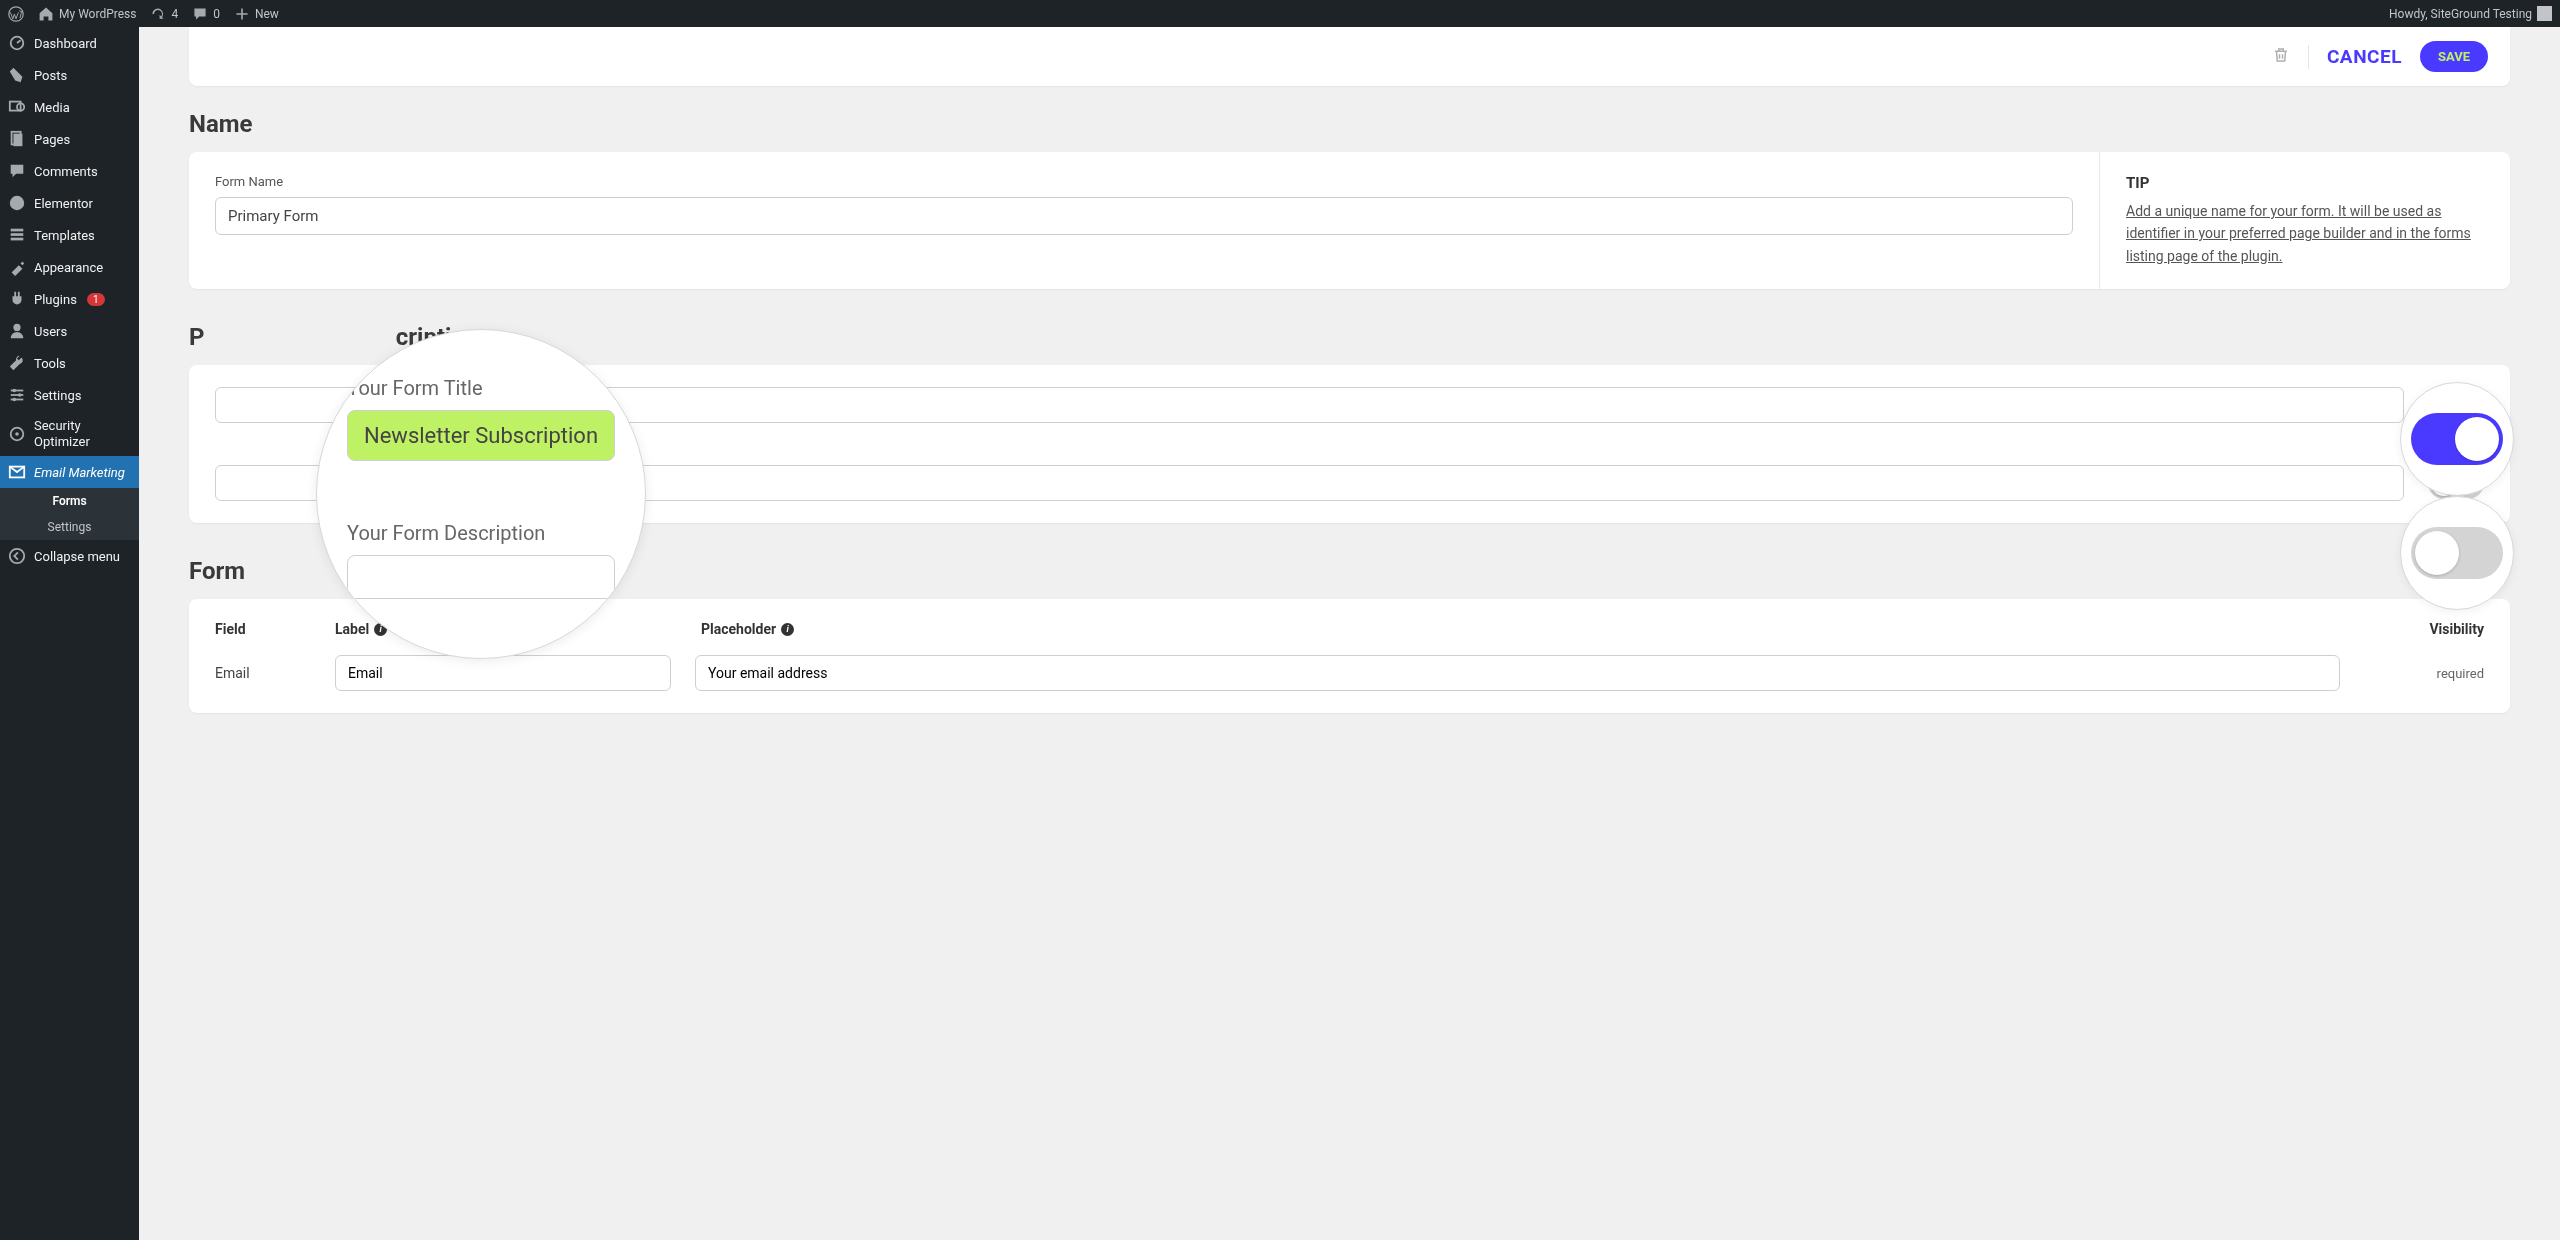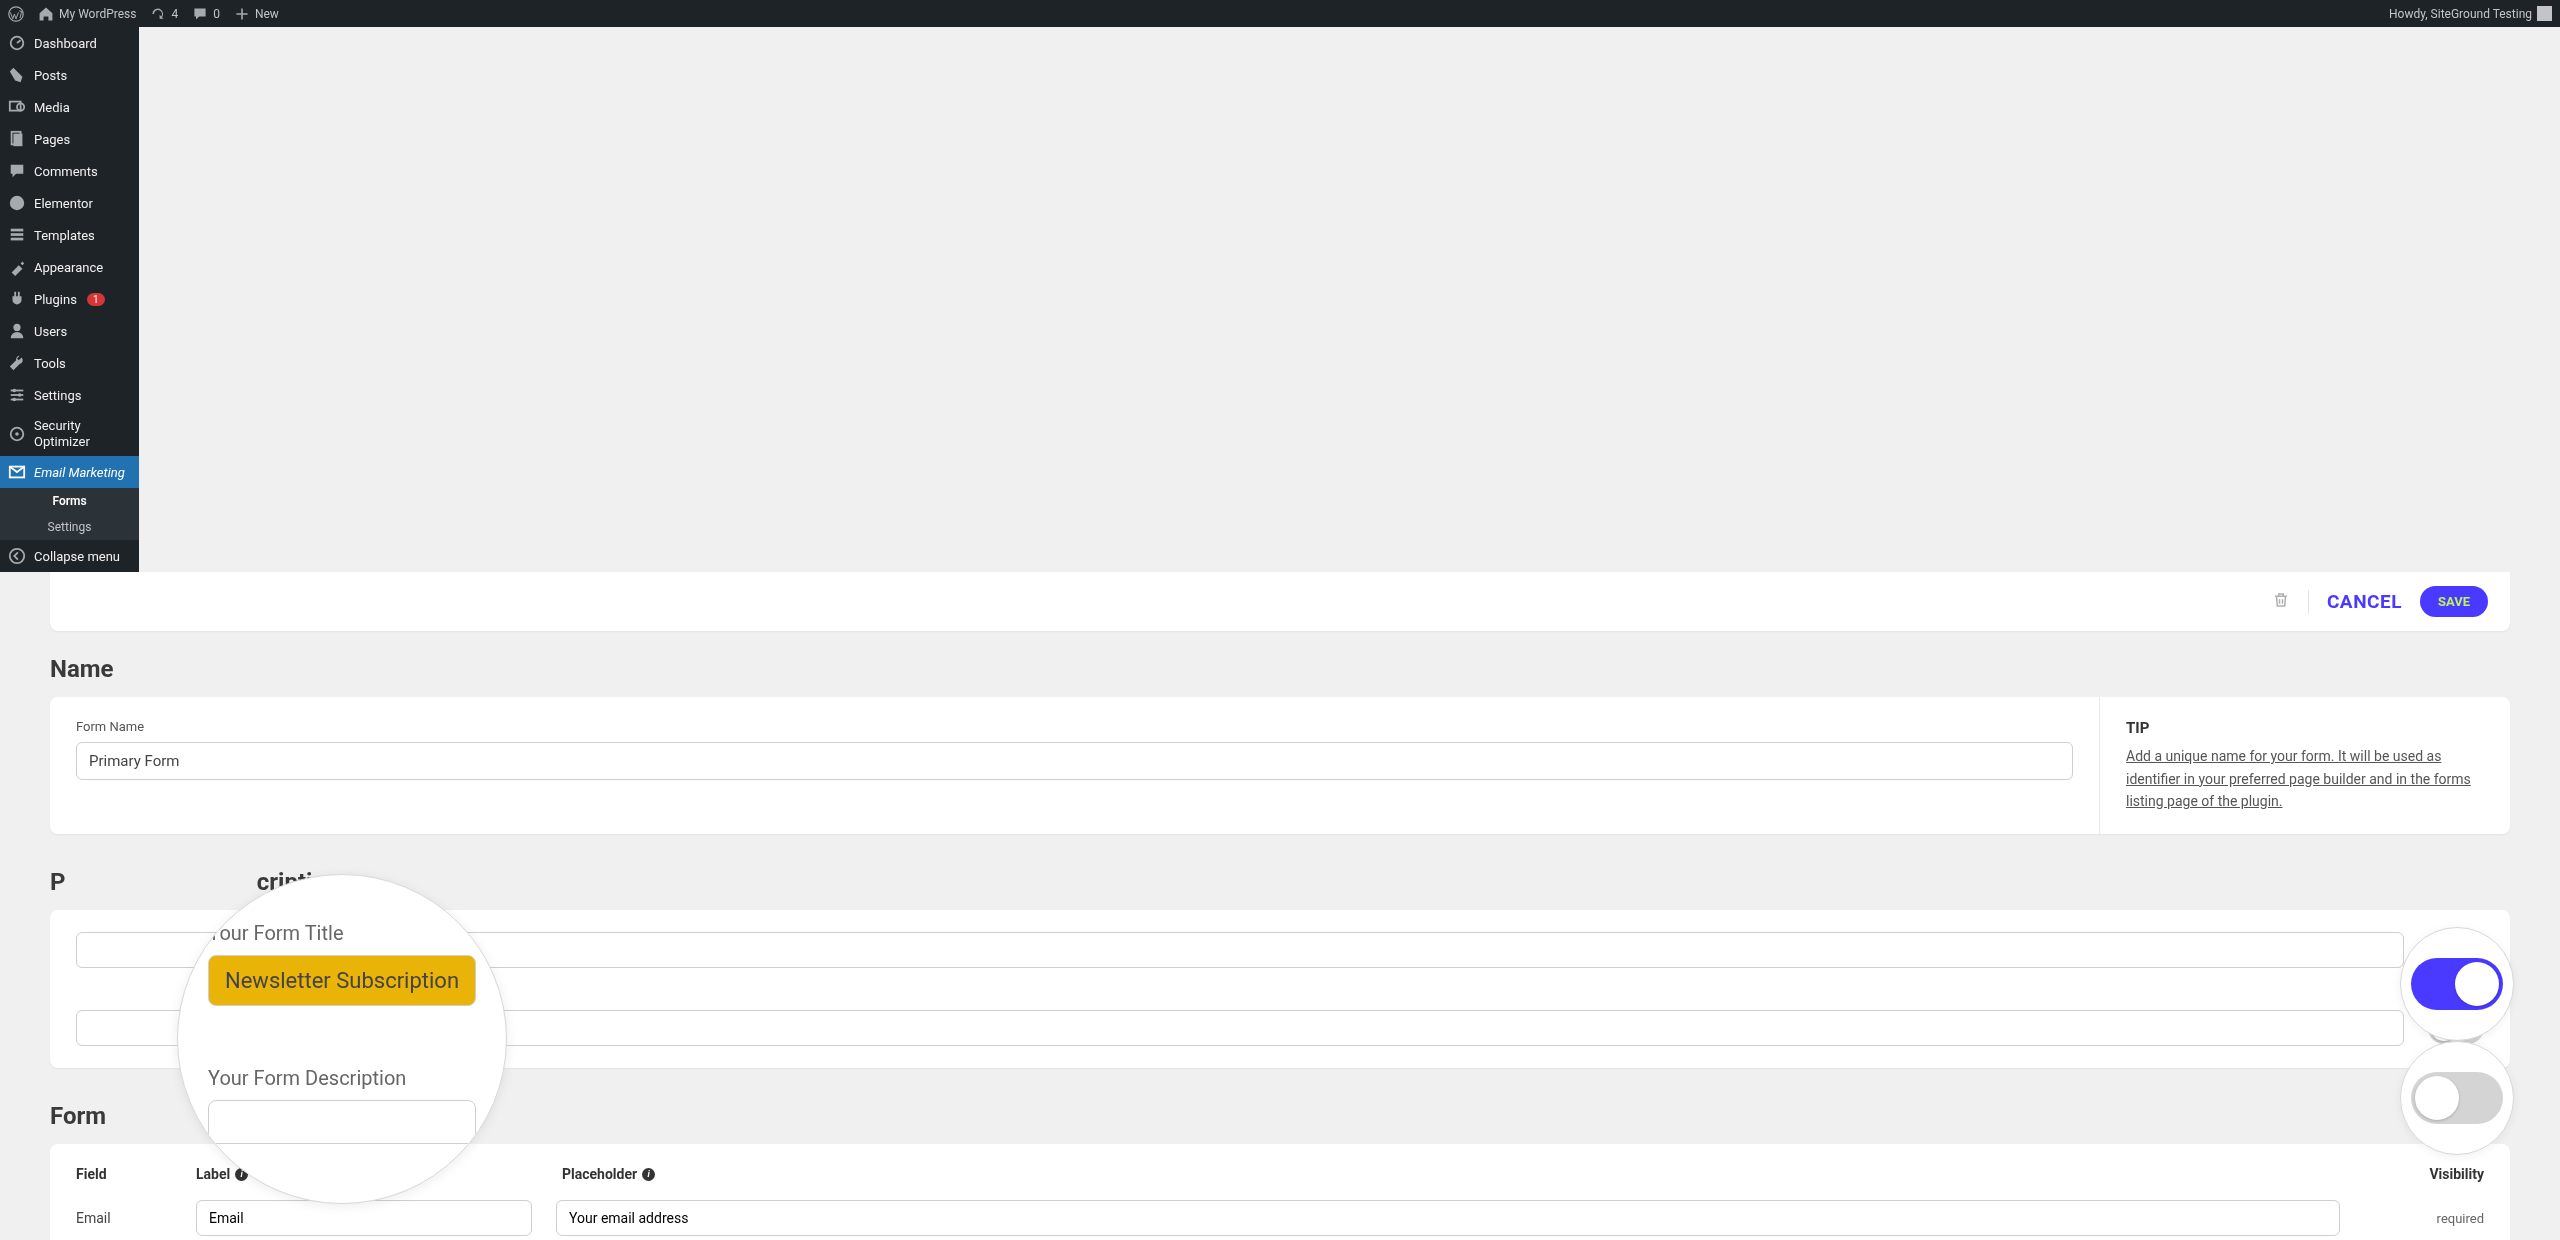--- a/index.html
+++ b/index.html
@@ -5,21 +5,21 @@
 * { margin: 0; padding: 0; box-sizing: border-box; font-family: -apple-system, BlinkMacSystemFont, "Segoe UI", Roboto, sans-serif; }
 body { background: #f0f0f1; overflow: hidden; }
 
 
 .adminbar { height: 27px; background: #1d2327; color: #c3c4c7; display: flex; align-items: center; justify-content: space-between; font-size: 12px; padding: 0 8px; }
 .adminbar-left, .adminbar-right { display: flex; align-items: center; gap: 14px; }
 .adminbar-item { display: flex; align-items: center; gap: 5px; cursor: pointer; }
 .adminbar svg { width: 16px; height: 16px; fill: #a7aaad; }
 
 
-.wrap { display: flex; height: calc(100vh - 27px); flex-direction: column; }
+.wrap { display: flex; height: calc(100vh - 27px); }
 .sidebar { width: 139px; background: #1d2327; color: #f0f0f1; font-size: 13px; overflow-y: auto; flex-shrink: 0; }
 .menu-item { display: flex; align-items: center; gap: 8px; padding: 7px 8px; cursor: pointer; color: #f0f0f1; }
 .menu-item.current { background: #2271b1; color: #fff; position: relative; font-style: italic; }
 .menu-item.current::after { content: ''; position: absolute; right: -8px; top: 50%; transform: translateY(-50%); border: 8px solid transparent; border-right-color: #f0f0f1; }
 .menu-item svg { width: 18px; height: 18px; fill: #a7aaad; flex-shrink: 0; }
 .menu-item.current svg { fill: #fff; }
 .menu-item .badge { background: #d63638; color: #fff; border-radius: 9px; font-size: 10px; padding: 1px 6px; margin-left: 2px; }
 .submenu { background: #2c3338; }
 .submenu-item { padding: 6px 12px; cursor: pointer; color: #c3c4c7; font-size: 12px; text-align: center; }
 .submenu-item.active { color: #fff; font-weight: 600; }
@@ -69,21 +69,21 @@
 .fields-row { display: flex; align-items: center; }
 .fields-row .col-field { width: 120px; font-size: 14px; color: #444; }
 .fields-row .col-label { width: 360px; padding-right: 24px; }
 .fields-row .col-placeholder { flex: 1; padding-right: 24px; }
 .fields-row .col-vis { width: 120px; text-align: right; font-size: 13px; color: #666; }
 .field-input { height: 36px; border: 1px solid #cfcfcf; border-radius: 6px; padding: 7px 12px; font-size: 14px; width: 100%; background: #fff; }
 
 
 .zoom { position: absolute; width: 330px; height: 330px; border-radius: 50%; background: #fff; border: 1px solid #d8d8d8; box-shadow: 0 2px 12px rgba(0,0,0,0.08); left: 177px; top: 302px; overflow: hidden; padding: 46px 30px; }
 .zoom-label { font-size: 20px; color: #666; margin-bottom: 10px; }
-.zoom-input { width: 100%; border: 1px solid #cfcfcf; border-radius: 8px; padding: 12px 16px; font-size: 22px; color: #444; background: #eab308; margin-bottom: 60px; }
+.zoom-input { width: 100%; border: 1px solid #cfcfcf; border-radius: 8px; padding: 12px 16px; font-size: 22px; color: #444; background: #bef264; margin-bottom: 60px; }
 .zoom-label2 { font-size: 20px; color: #666; margin-bottom: 10px; }
 .zoom-input2 { width: 100%; border: 1px solid #cfcfcf; border-top-left-radius: 8px; border-top-right-radius: 8px; padding: 12px 16px; font-size: 18px; height: 44px; background: #fff; }
 
 .zoom-toggle-wrap { position: absolute; width: 114px; height: 114px; border-radius: 50%; background: #fff; border: 1px solid #d8d8d8; box-shadow: 0 2px 10px rgba(0,0,0,0.06); display: flex; align-items: center; justify-content: center; }
 .zoom-toggle-wrap.t1 { right: 46px; top: 355px; }
 .zoom-toggle-wrap.t2 { right: 46px; top: 469px; }
 .big-toggle { width: 92px; height: 52px; background: #d4d4d4; border-radius: 26px; position: relative; cursor: pointer; }
 .big-toggle.on { background: #4a3aff; }
 .big-toggle-knob { position: absolute; width: 44px; height: 44px; background: #fff; border-radius: 50%; top: 4px; left: 4px; box-shadow: 0 1px 3px rgba(0,0,0,0.2); }
 .big-toggle.on .big-toggle-knob { left: 44px; }

